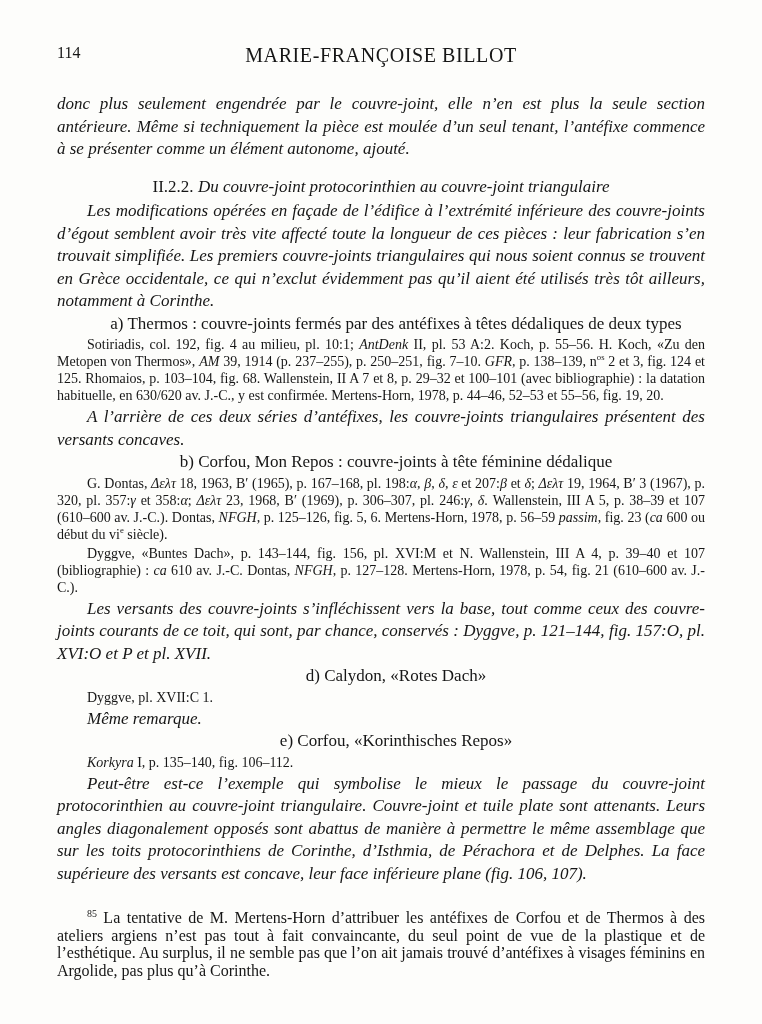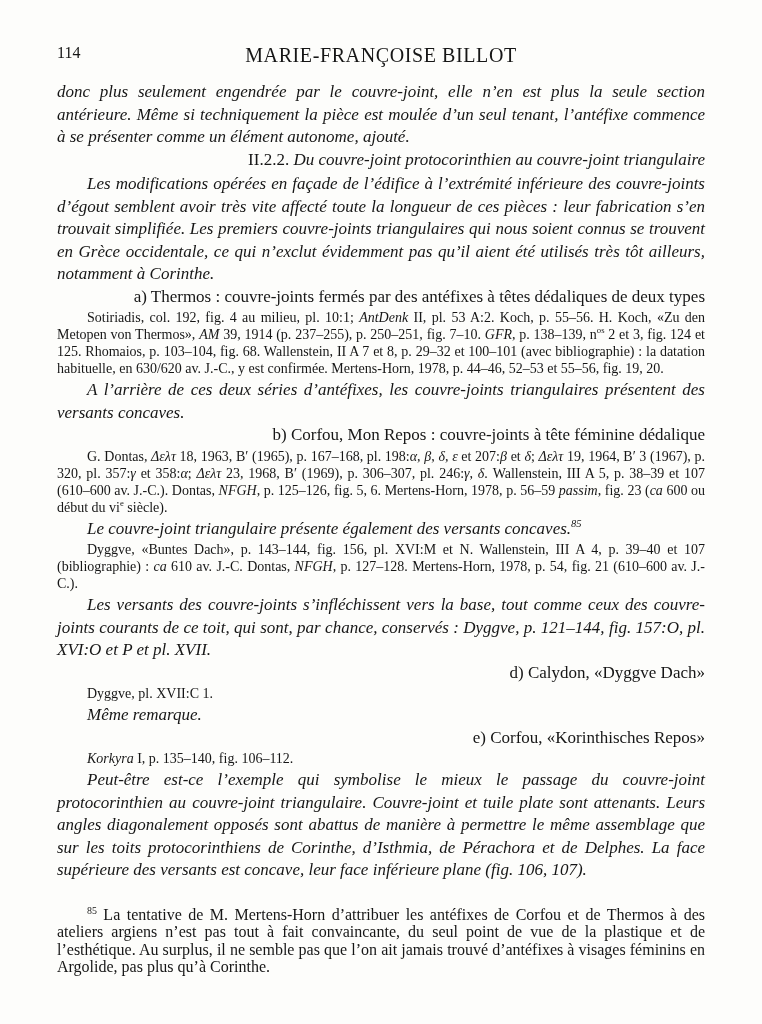--- a/index.html
+++ b/index.html
@@ -14,21 +14,21 @@
     box-sizing: border-box;
     margin: 0 auto;
     padding: 44px 57px 30px 57px;
     background: #fdfdfb;
     color: #161616;
     font-family: "Liberation Serif", "DejaVu Serif", serif;
   }
   .pagehead {
     position: relative;
     height: 21px;
-    margin-bottom: 16px;
+    margin-bottom: 28px;
   }
   .pagenum {
     position: absolute;
     left: 0;
     top: 0;
     font-size: 16px;
   }
   .runhead {
     text-align: center;
     font-size: 20px;
@@ -43,29 +43,30 @@
     text-align: justify;
     text-indent: 30px;
     font-style: italic;
   }
   .noindent {
     text-indent: 0;
   }
   .heading {
     font-size: 17px;
     line-height: 22.5px;
+    margin-top: 15px;
     margin-bottom: 2px;
-    text-align: right;
+    text-align: center;
     text-indent: 0;
   }
   .item {
     font-size: 17px;
     line-height: 22.5px;
     text-indent: 30px;
-    text-align: right;
+    text-align: center;
   }
   .ref {
     font-size: 14px;
     line-height: 17px;
     text-align: justify;
     text-indent: 30px;
     margin: 1px 0 2px 0;
   }
   .footnote {
     font-size: 16px;
@@ -97,27 +98,26 @@
   <p class="body">Les modifications opérées en façade de l’édifice à l’extrémité inférieure des couvre-joints d’égout semblent avoir très vite affecté toute la longueur de ces pièces : leur fabrication s’en trouvait simplifiée. Les premiers couvre-joints triangulaires qui nous soient connus se trouvent en Grèce occidentale, ce qui n’exclut évidemment pas qu’il aient été utilisés très tôt ailleurs, notamment à Corinthe.</p>
 
   <p class="item">a) Thermos : couvre-joints fermés par des antéfixes à têtes dédaliques de deux types</p>
   <p class="ref">Sotiriadis, col. 192, fig. 4 au milieu, pl. 10:1; <i>AntDenk</i> II, pl. 53 A:2. Koch, p. 55–56. H. Koch, «Zu den Metopen von Thermos», <i>AM</i> 39, 1914 (p. 237–255), p. 250–251, fig. 7–10. <i>GFR</i>, p. 138–139, n<sup>os</sup> 2 et 3, fig. 124 et 125. Rhomaios, p. 103–104, fig. 68. Wallenstein, II A 7 et 8, p. 29–32 et 100–101 (avec bibliographie) : la datation habituelle, en 630/620 av. J.-C., y est confirmée. Mertens-Horn, 1978, p. 44–46, 52–53 et 55–56, fig. 19, 20.</p>
 
   <p class="body">A l’arrière de ces deux séries d’antéfixes, les couvre-joints triangulaires présentent des versants concaves.</p>
 
   <p class="item">b) Corfou, Mon Repos : couvre-joints à tête féminine dédalique</p>
   <p class="ref">G. Dontas, <i>Δελτ</i> 18, 1963, B′ (1965), p. 167–168, pl. 198:<i>α</i>, <i>β</i>, <i>δ</i>, <i>ε</i> et 207:<i>β</i> et <i>δ</i>; <i>Δελτ</i> 19, 1964, B′ 3 (1967), p. 320, pl. 357:<i>γ</i> et 358:<i>α</i>; <i>Δελτ</i> 23, 1968, B′ (1969), p. 306–307, pl. 246:<i>γ</i>, <i>δ</i>. Wallenstein, III A 5, p. 38–39 et 107 (610–600 av. J.-C.). Dontas, <i>NFGH</i>, p. 125–126, fig. 5, 6. Mertens-Horn, 1978, p. 56–59 <i>passim</i>, fig. 23 (<i>ca</i> 600 ou début du vi<sup>e</sup> siècle).</p>
 
-  <p class="body">Le couvre-joint triangulaire présente également des versants concaves.<sup>85</sup></p>
 
   <p class="ref">Dyggve, «Buntes Dach», p. 143–144, fig. 156, pl. XVI:M et N. Wallenstein, III A 4, p. 39–40 et 107 (bibliographie) : <i>ca</i> 610 av. J.-C. Dontas, <i>NFGH</i>, p. 127–128. Mertens-Horn, 1978, p. 54, fig. 21 (610–600 av. J.-C.).</p>
 
   <p class="body">Les versants des couvre-joints s’infléchissent vers la base, tout comme ceux des couvre-joints courants de ce toit, qui sont, par chance, conservés : Dyggve, p. 121–144, fig. 157:O, pl. XVI:O et P et pl. XVII.</p>
 
-  <p class="item">d) Calydon, «Dyggve Dach»</p>
+  <p class="item">d) Calydon, «Rotes Dach»</p>
   <p class="ref">Dyggve, pl. XVII:C 1.</p>
 
   <p class="body">Même remarque.</p>
 
   <p class="item">e) Corfou, «Korinthisches Repos»</p>
   <p class="ref"><i>Korkyra</i> I, p. 135–140, fig. 106–112.</p>
 
   <p class="body">Peut-être est-ce l’exemple qui symbolise le mieux le passage du couvre-joint protocorinthien au couvre-joint triangulaire. Couvre-joint et tuile plate sont attenants. Leurs angles diagonalement opposés sont abattus de manière à permettre le même assemblage que sur les toits protocorinthiens de Corinthe, d’Isthmia, de Pérachora et de Delphes. La face supérieure des versants est concave, leur face inférieure plane (fig. 106, 107).</p>
 
   <p class="footnote"><sup>85</sup> La tentative de M. Mertens-Horn d’attribuer les antéfixes de Corfou et de Thermos à des ateliers argiens n’est pas tout à fait convaincante, du seul point de vue de la plastique et de l’esthétique. Au surplus, il ne semble pas que l’on ait jamais trouvé d’antéfixes à visages féminins en Argolide, pas plus qu’à Corinthe.</p>

